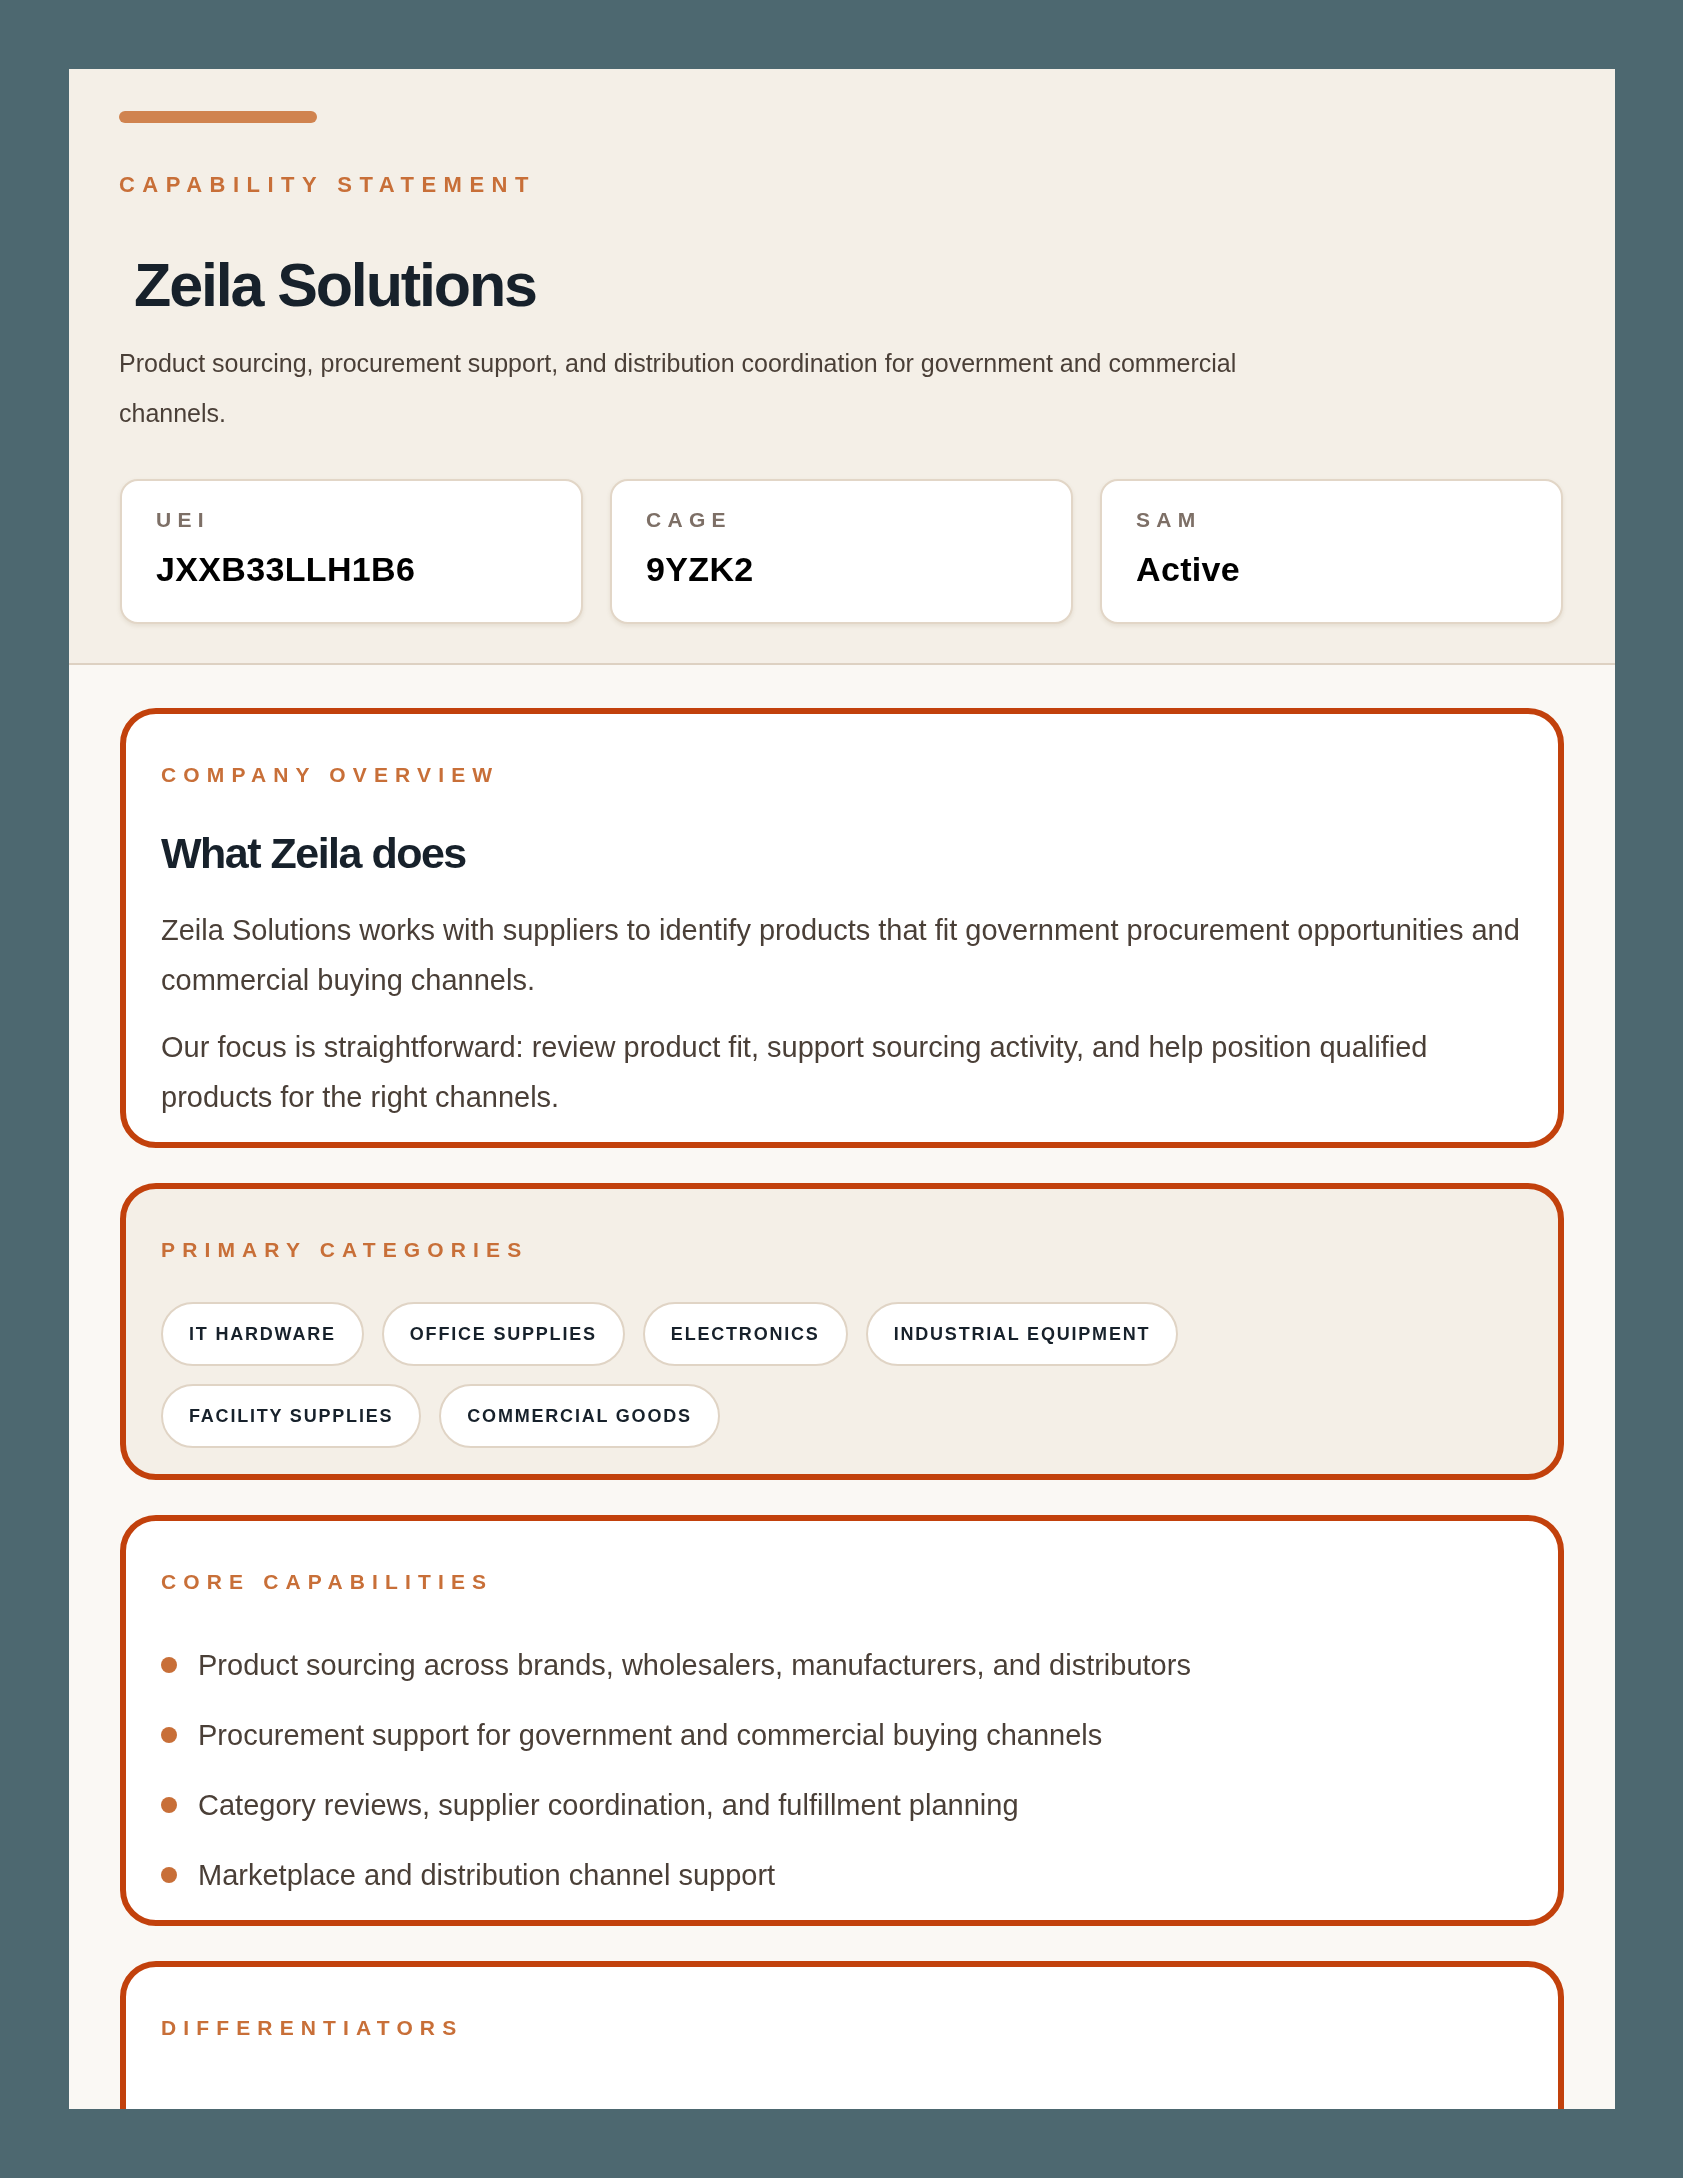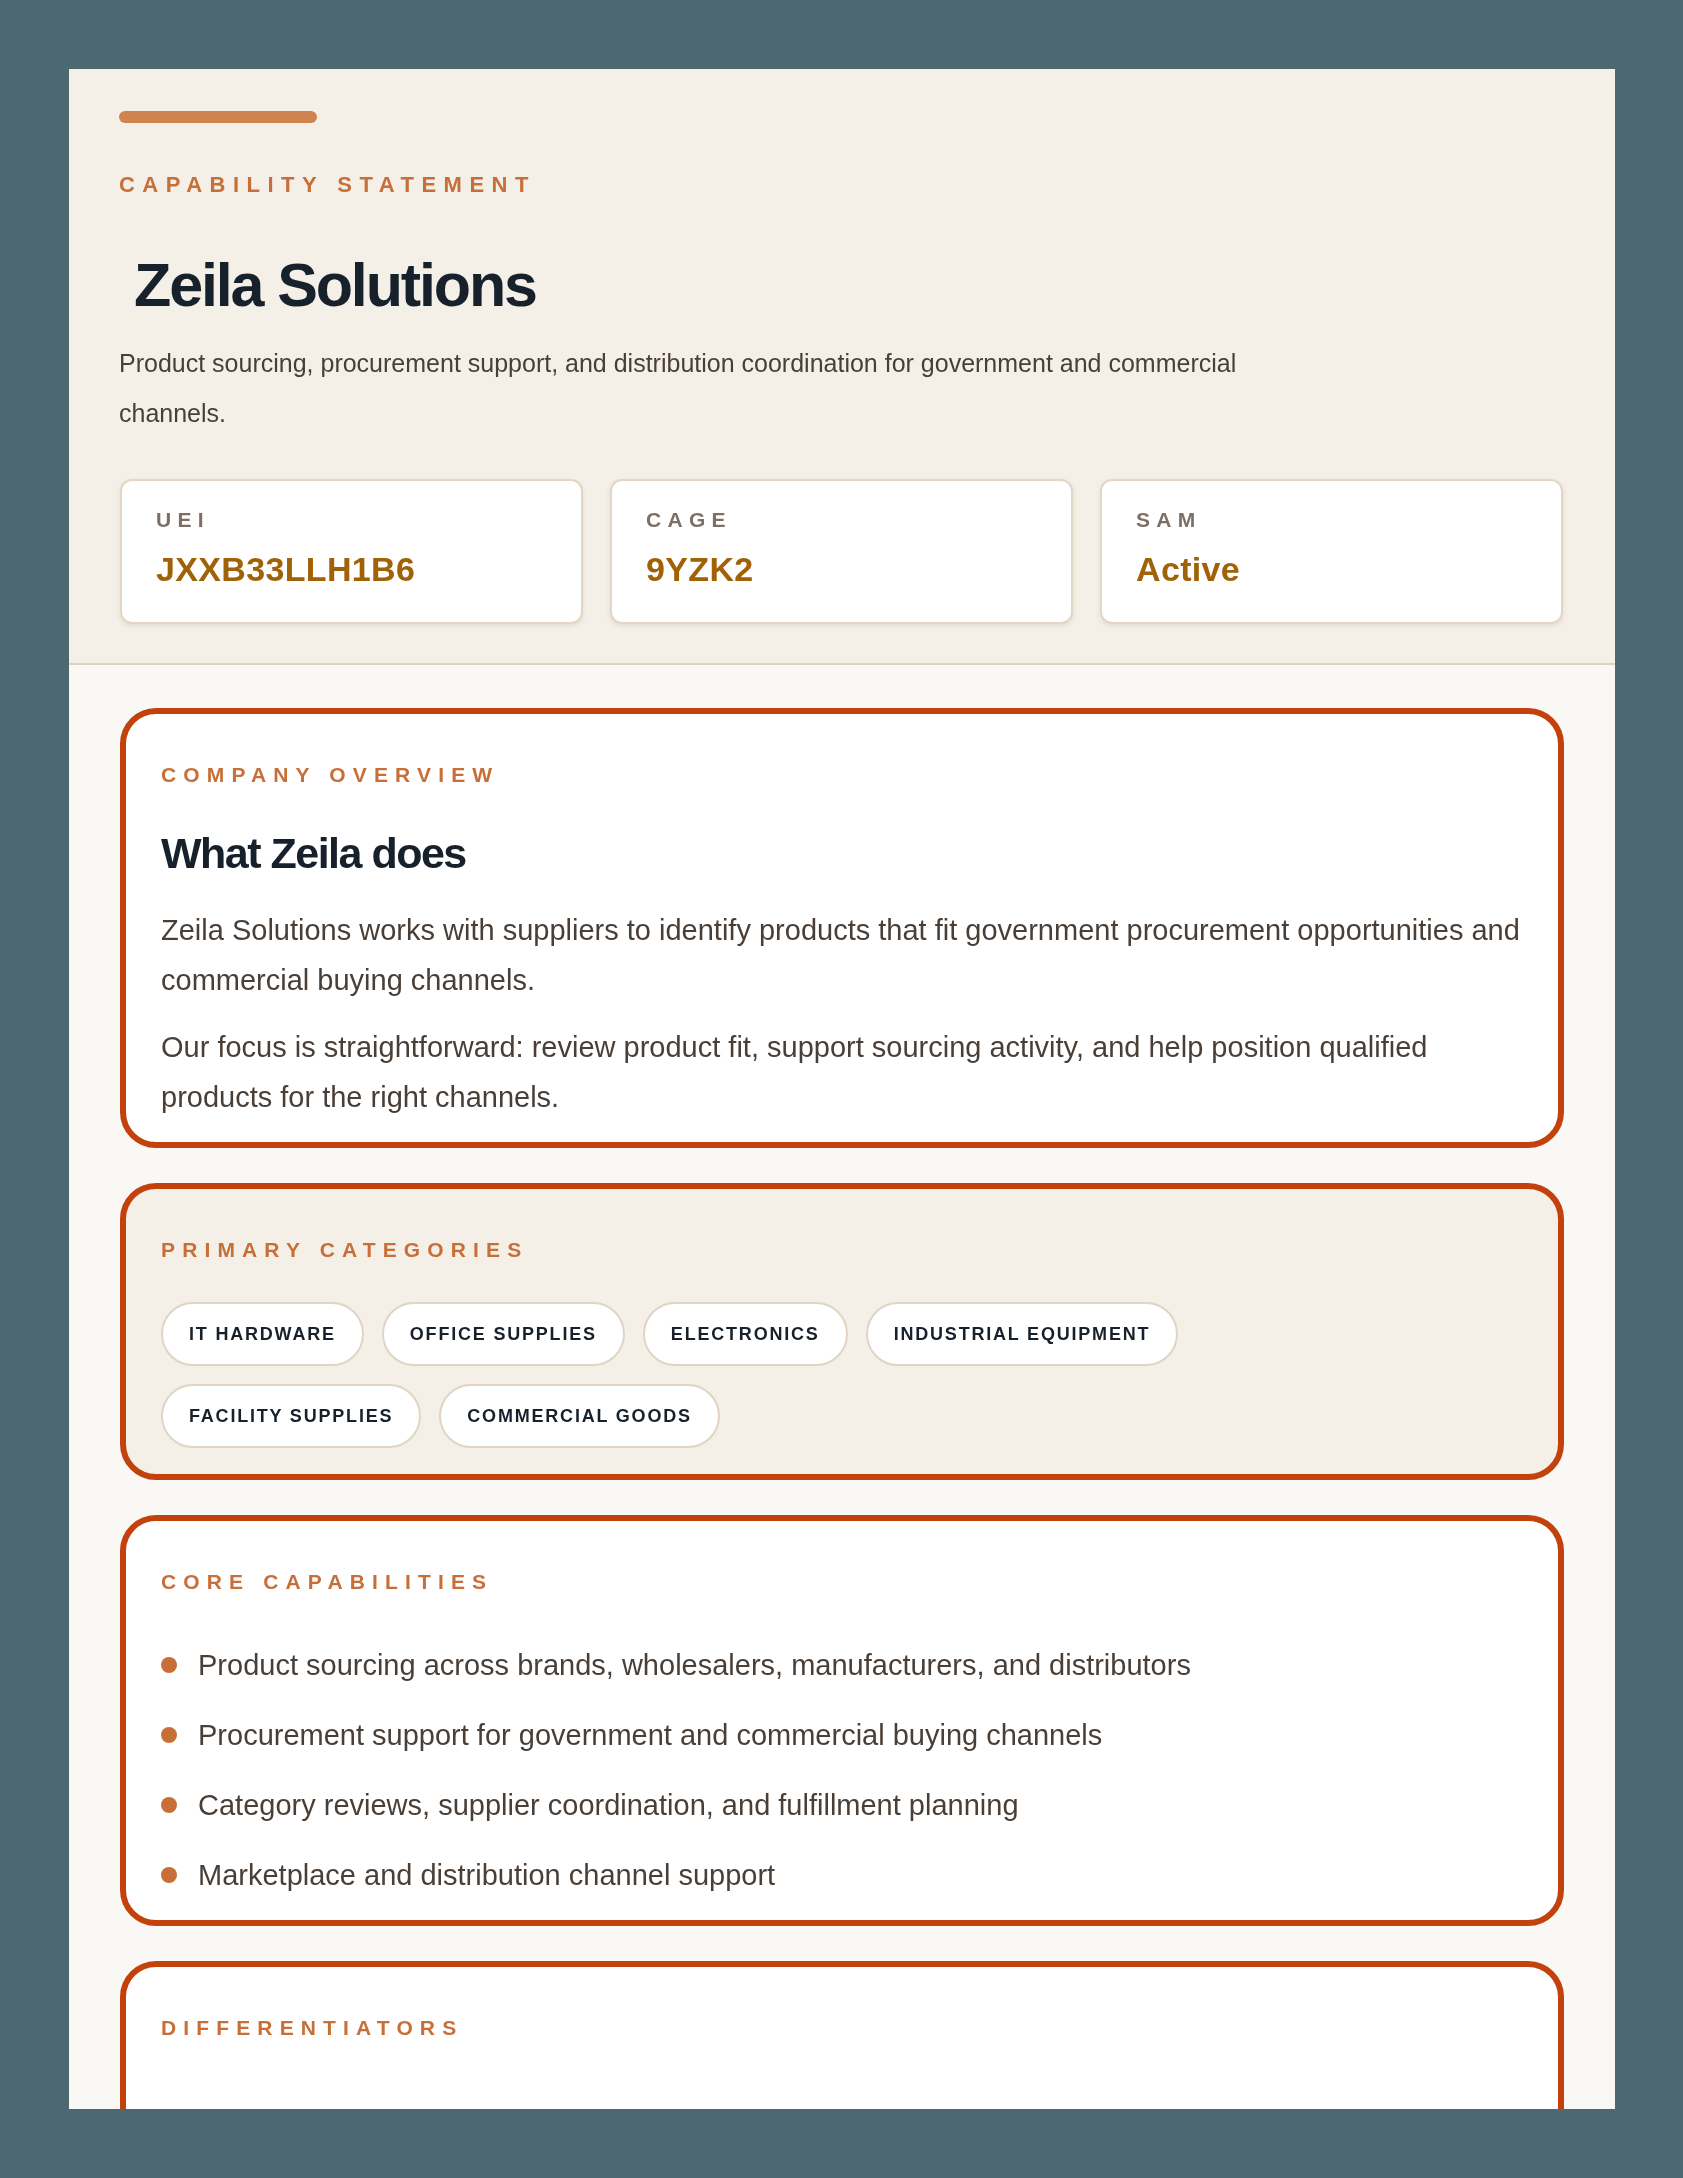--- a/index.html
+++ b/index.html
@@ -75,40 +75,40 @@
     top: 410px;
     width: 1443px;
     display: flex;
     gap: 27px;
   }
   .id-card {
     flex: 1;
     height: 145px;
     background: #ffffff;
     border: 2px solid #e2d6c7;
-    border-radius: 12px;
+    border-radius: 18px;
     box-sizing: border-box;
     box-shadow: 0 2px 4px rgba(120, 95, 60, 0.12);
     padding: 28px 34px 0 34px;
     position: relative;
   }
   .id-label {
     font-size: 21px;
     font-weight: 700;
     letter-spacing: 0.3em;
     color: #7d6f66;
     line-height: 1;
     display: block;
   }
   .id-value {
     display: block;
     margin-top: 22px;
     font-size: 34px;
     font-weight: 700;
-    color: #a16207;
+    color: #000000;
     letter-spacing: 0.01em;
     line-height: 1;
   }
   .body-area {
     position: relative;
     padding: 43px 51px 0 51px;
   }
   .card {
     background: #ffffff;
     border: 6px solid #c2410c;

